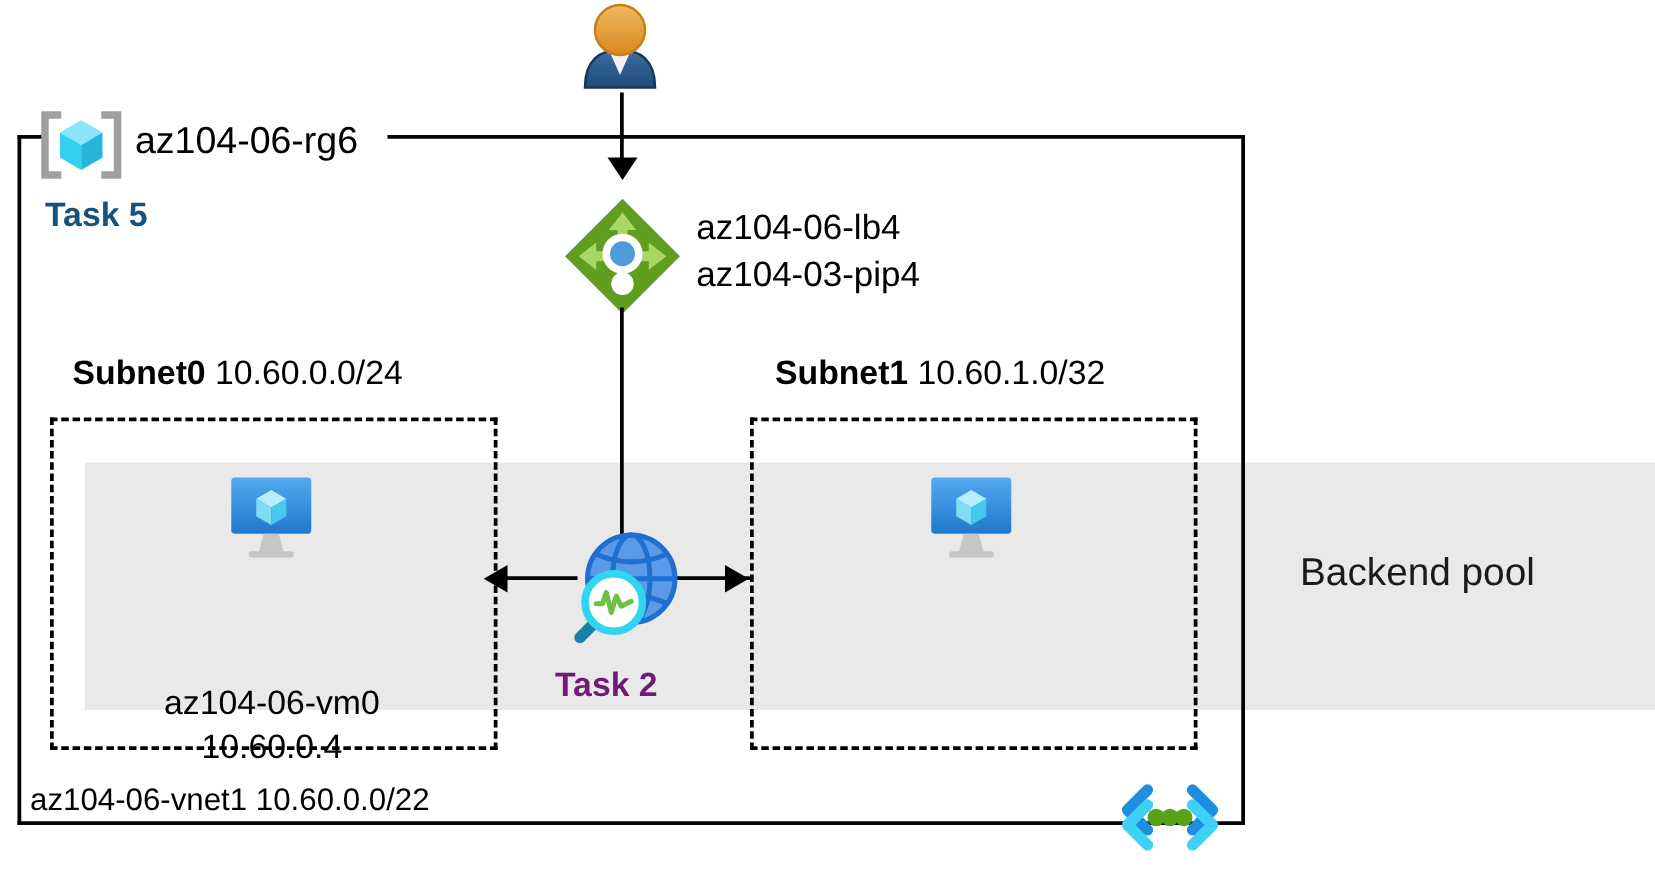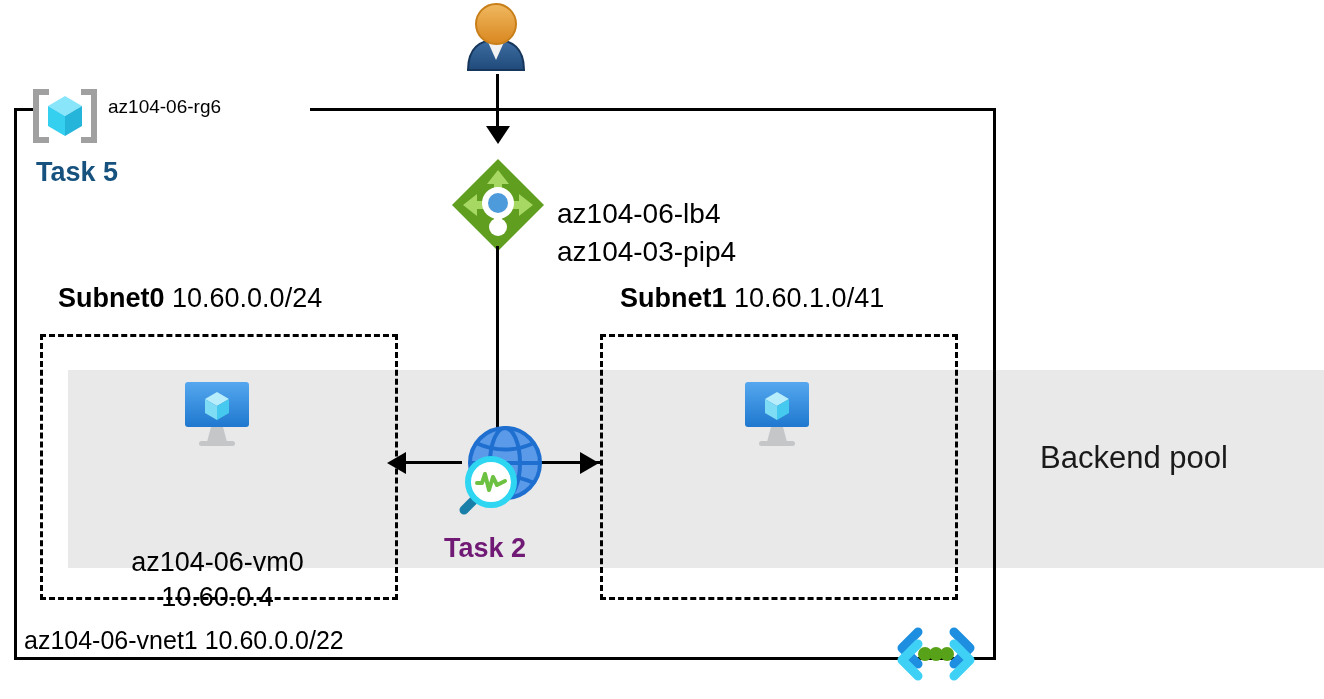--- a/index.html
+++ b/index.html
@@ -55,21 +55,21 @@
   }
   .rg-top-b {
     left: 310px; top: 108px; width: 686px; height: 3px;
     background: #000;
   }
   .rg-icon {
     left: 32px; top: 88px; width: 66px; height: 56px;
   }
   .rg-label {
     left: 108px; top: 96px;
-    font-size: 19px;
+    font-size: 30px;
     white-space: nowrap;
     text-align: center;
   }
   .task1-label {
     left: 36px; top: 157px;
     font-size: 27px;
     font-weight: bold;
     color: #17527f;
     white-space: nowrap;
   }
@@ -115,21 +115,20 @@
   .vm0-text { left: 110px; top: 497px; width: 215px; margin-top: 48px; }
   .vm1-text { left: 668px; top: 497px; width: 215px; }
 
   
   .lb-icon { left: 450px; top: 157px; width: 96px; height: 96px; }
   .lb-text {
     left: 557px; top: 163px;
     font-size: 28px;
     line-height: 1.36;
     white-space: nowrap;
-    margin-top: 32px;
   }
 
   
   .user-icon { left: 458px; top: 2px; width: 76px; height: 72px; }
 
   
   .nw-icon { left: 450px; top: 420px; width: 100px; height: 100px; }
   .task2-label {
     left: 444px; top: 533px;
     font-size: 27px;
@@ -242,21 +241,21 @@
       <rect x="22" y="63" width="36" height="5" rx="2.5" fill="#c4c6c8"></rect>
     </svg>
   </div>
   <div class="abs vm-text vm0-text">
     <div>az104-06-vm0</div>
     <div>10.60.0.4</div>
   </div>
 
   <div class="abs subnet-title subnet1-title">
     <b>Subnet1</b>
-    <span>10.60.1.0/41</span>
+    <span>10.60.1.0/32</span>
   </div>
   <div class="abs subnet-box subnet1-box"></div>
   <div class="abs vm-icon vm1-icon">
     <svg width="80" height="72" viewBox="0 0 80 72">
       <defs>
         <linearGradient id="vmg1" x1="0" y1="0" x2="0" y2="1">
           <stop offset="0" stop-color="#55a8ef"></stop>
           <stop offset="1" stop-color="#1f78cf"></stop>
         </linearGradient>
       </defs>

